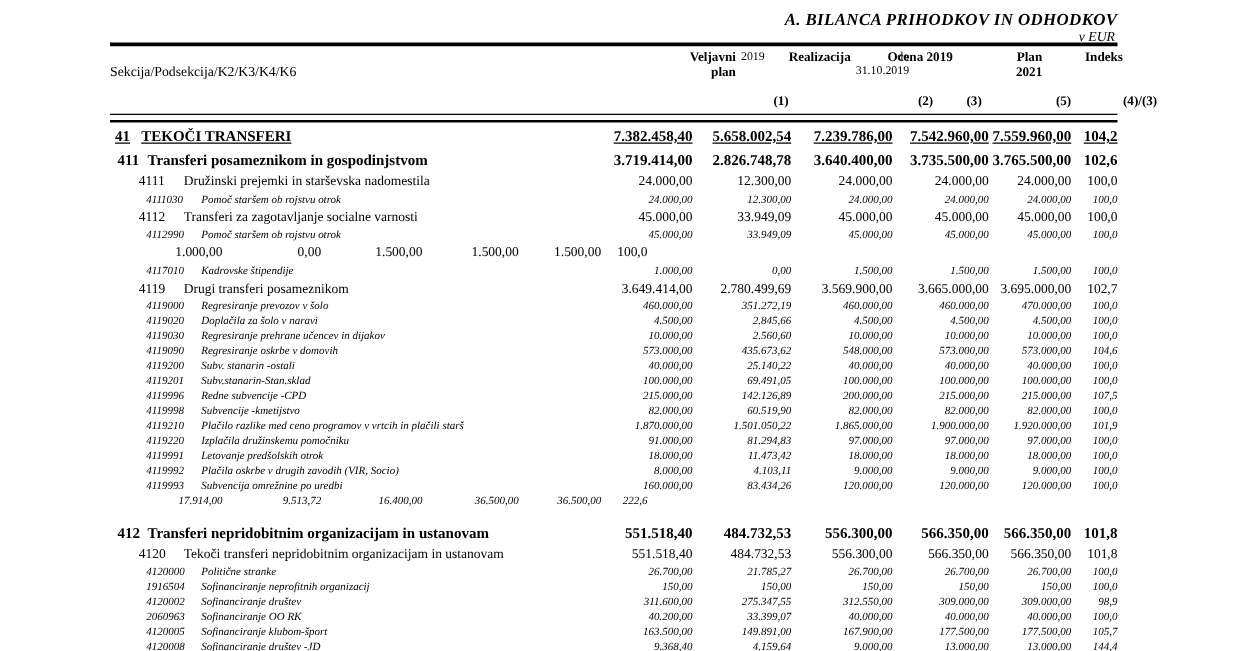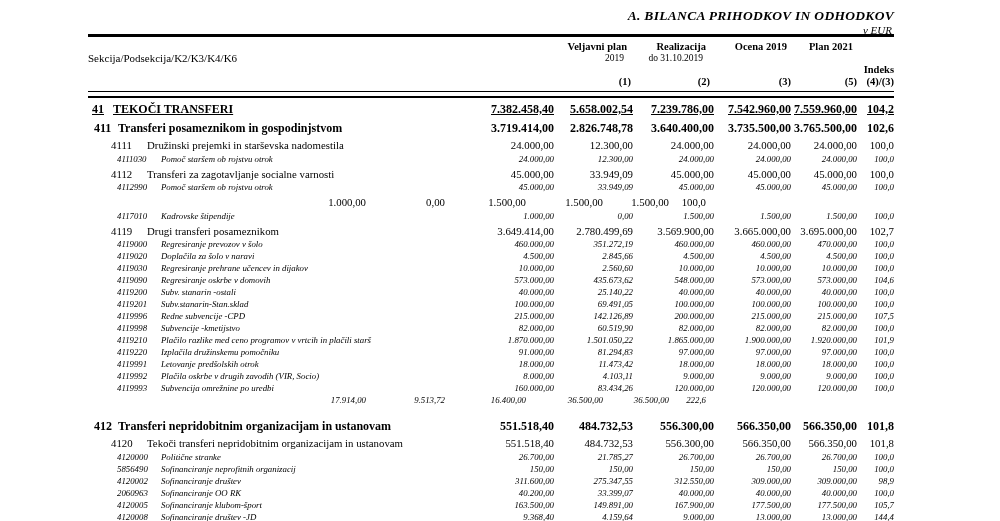--- a/index.html
+++ b/index.html
@@ -11,29 +11,29 @@
 
   
   .title-bar { display:flex; justify-content:space-between; align-items:flex-end; height:24px; margin-bottom:2px;flex-direction:column; }
   .doc-title { margin:0; font-size:13.5px; font-weight:bold; font-style:italic; letter-spacing:0.3px; }
   .eur-note { font-size:11px; font-weight:normal; font-style:italic; padding-right:2px; }
 
   
   .thead { border-top:3px solid #000; border-bottom:1px solid #000; display:flex; padding:4px 0 3px 0; }
   .th-label { flex:1; font-weight:normal; font-size:11px; padding-top:11px; }
   .th-cols { display:flex; }
-  .th-col { display:flex; flex-direction:column; text-align:right; height:47px; }
+  .th-col { display:flex; flex-direction:row; text-align:right; height:47px; }
   .h1 { font-weight:bold; font-size:10.5px; height:12px; line-height:12px; padding-right:4px; }
   .h2 { font-size:9.5px; height:11px; line-height:11px; padding-right:7px; }
   .h3 { font-weight:bold; font-size:10.5px; height:11px; line-height:11px; }
   .hnum { font-weight:bold; font-size:10.5px; margin-top:auto; height:12px; line-height:12px; }
 
   
   .tbody { border-top:2.5px solid #000; margin-top:4px; padding-top:2px; }
-  .row { display:flex; align-items:baseline; white-space:nowrap;justify-content:center; }
+  .row { display:flex; align-items:baseline; white-space:nowrap; }
   .label-cell { flex:1; display:flex; align-items:baseline; min-width:0; overflow:hidden; }
   .code { flex:none; }
   .val { text-align:right; flex:none; }
 
   .c0 { width:90px; } .c1 { width:79px; } .c2 { width:81px; }
   .c3 { width:77px; } .c4 { width:66px; } .c5 { width:37px; }
 
   .k2 { font-size:12px; font-weight:bold; line-height:14px; margin-top:2px; }
   .k2 .label-cell { padding-left:4px; }
   .k2 .code { width:21px; }
@@ -430,21 +430,21 @@
   <div class="val c0">26.700,00</div>
           <div class="val c1">21.785,27</div>
           <div class="val c2">26.700,00</div>
           <div class="val c3">26.700,00</div>
           <div class="val c4">26.700,00</div>
           <div class="val c5">100,0</div>
         </div>
 
   <div class="row k6">
     <div class="label-cell">
-      <span class="code">5856490</span>
+      <span class="code">1916504</span>
       <span class="label">Sofinanciranje neprofitnih organizacij</span>
     </div>
   <div class="val c0">150,00</div>
           <div class="val c1">150,00</div>
           <div class="val c2">150,00</div>
           <div class="val c3">150,00</div>
           <div class="val c4">150,00</div>
           <div class="val c5">100,0</div>
         </div>
 

